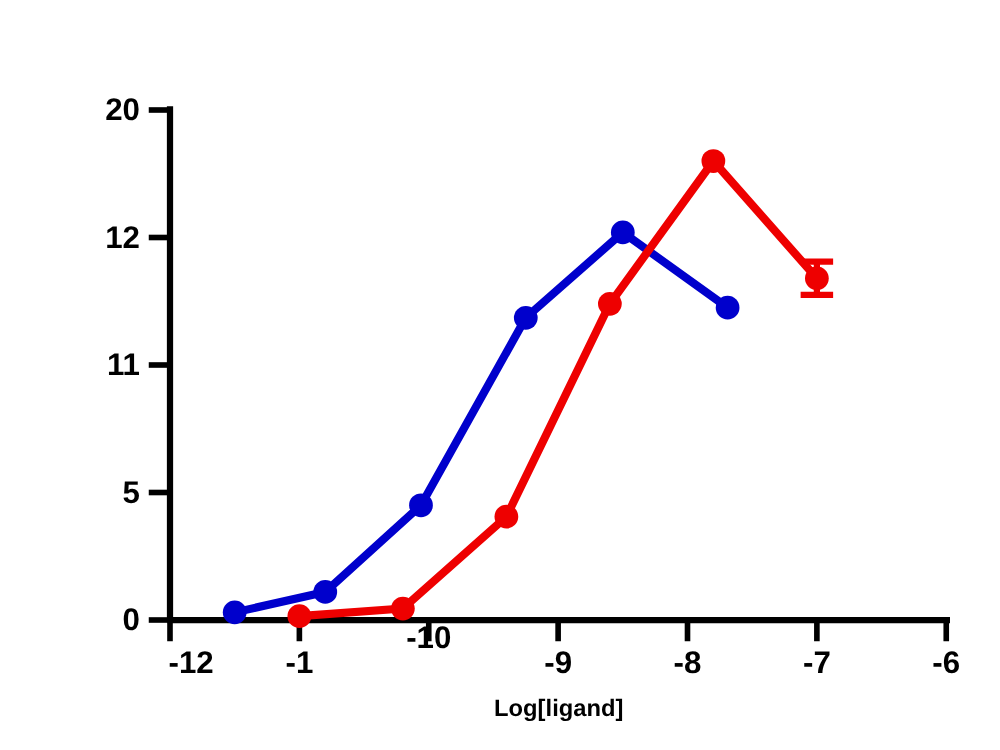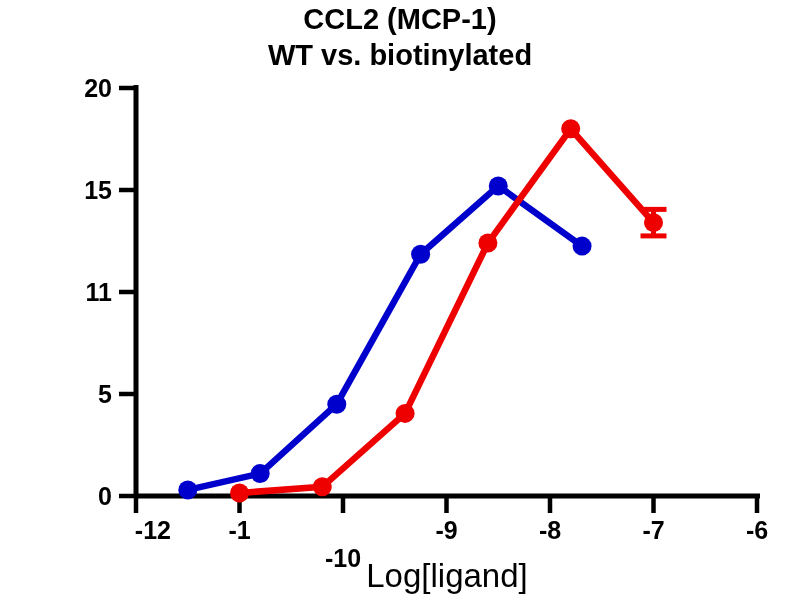--- a/index.html
+++ b/index.html
@@ -37,22 +37,22 @@
     pointer-events: none;
   }
   .chart-title .line1 { display: block; padding-top: 1px; }
   .chart-title .line2 { display: block; }
   .xlabel {
     position: absolute;
     left: 136px;
     top: 557px;
     width: 622px;
     text-align: center;
-    font-weight: normal;
-    font-size: 33px;
+    font-weight: bold;
+    font-size: 19px;
     color: #000000;
     white-space: nowrap;
   }
 
   
   .tick-label {
     position: absolute;
     font-weight: bold;
     font-size: 25px;
     color: #000000;
@@ -81,24 +81,20 @@
   .tick-mark { stroke: #000000; stroke-width: 4.5; stroke-linecap: butt; }
   .series-line { fill: none; stroke-width: 6.5; stroke-linejoin: round; stroke-linecap: round; }
   .series-marker { stroke: none; }
   .errbar { stroke-width: 5; stroke-linecap: butt; }
 </style>
 </head>
 <body>
 
 <div id="figure">
 
-  <div class="chart-title">
-    <span class="line1">CCL2 (MCP-1)</span>
-    <span class="line2">WT vs. biotinylated</span>
-  </div>
 
   <div class="xlabel">Log[ligand]</div>
 
   <svg id="plot-svg" viewBox="0 0 800 600" xmlns="http://www.w3.org/2000/svg">
     <g id="ticks-group">
         <line x1="136" y1="496" x2="136" y2="513" class="tick-mark"></line>
         <line x1="239.5" y1="496" x2="239.5" y2="513" class="tick-mark"></line>
         <line x1="343" y1="496" x2="343" y2="513" class="tick-mark"></line>
         <line x1="446.5" y1="496" x2="446.5" y2="513" class="tick-mark"></line>
         <line x1="550" y1="496" x2="550" y2="513" class="tick-mark"></line>
@@ -133,25 +129,25 @@
           <line x1="640.5" y1="209.38" x2="666.5" y2="209.38" stroke="#EE0000" class="errbar"></line>
           <line x1="640.5" y1="235.90000000000003" x2="666.5" y2="235.90000000000003" stroke="#EE0000" class="errbar"></line>
           <circle cx="653.5" cy="222.64" r="9.5" fill="#EE0000" class="series-marker"></circle>
         </g>
       </g>
   </svg>
 
   <div id="tick-labels">
       <div class="tick-label xtick-label" style="left: 136px; top: 516px; text-align: right;">-12</div>
       <div class="tick-label xtick-label" style="left: 239.5px; top: 516px;">-1</div>
-      <div class="tick-label xtick-label" style="left: 343px; top: 544px; text-align: center;">-10</div>
+      <div class="tick-label xtick-label" style="left: 343px; top: 496px; text-align: center;">-10</div>
       <div class="tick-label xtick-label" style="left: 446.5px; top: 516px;">-9</div>
       <div class="tick-label xtick-label" style="left: 550px; top: 516px;">-8</div>
       <div class="tick-label xtick-label" style="left: 653.5px; top: 516px;">-7</div>
       <div class="tick-label xtick-label" style="left: 757px; top: 516px;">-6</div>
       <div class="tick-label ytick-label" style="left: 52px; top: 496px;">0</div>
       <div class="tick-label ytick-label" style="left: 52px; top: 394px;">5</div>
       <div class="tick-label ytick-label" style="left: 52px; top: 292px;">11</div>
-      <div class="tick-label ytick-label" style="left: 52px; top: 190px;">15</div>
+      <div class="tick-label ytick-label" style="left: 52px; top: 190px;">12</div>
       <div class="tick-label ytick-label" style="left: 52px; top: 88px;">20</div>
     </div>
 
 </div>
 
 </body></html>

